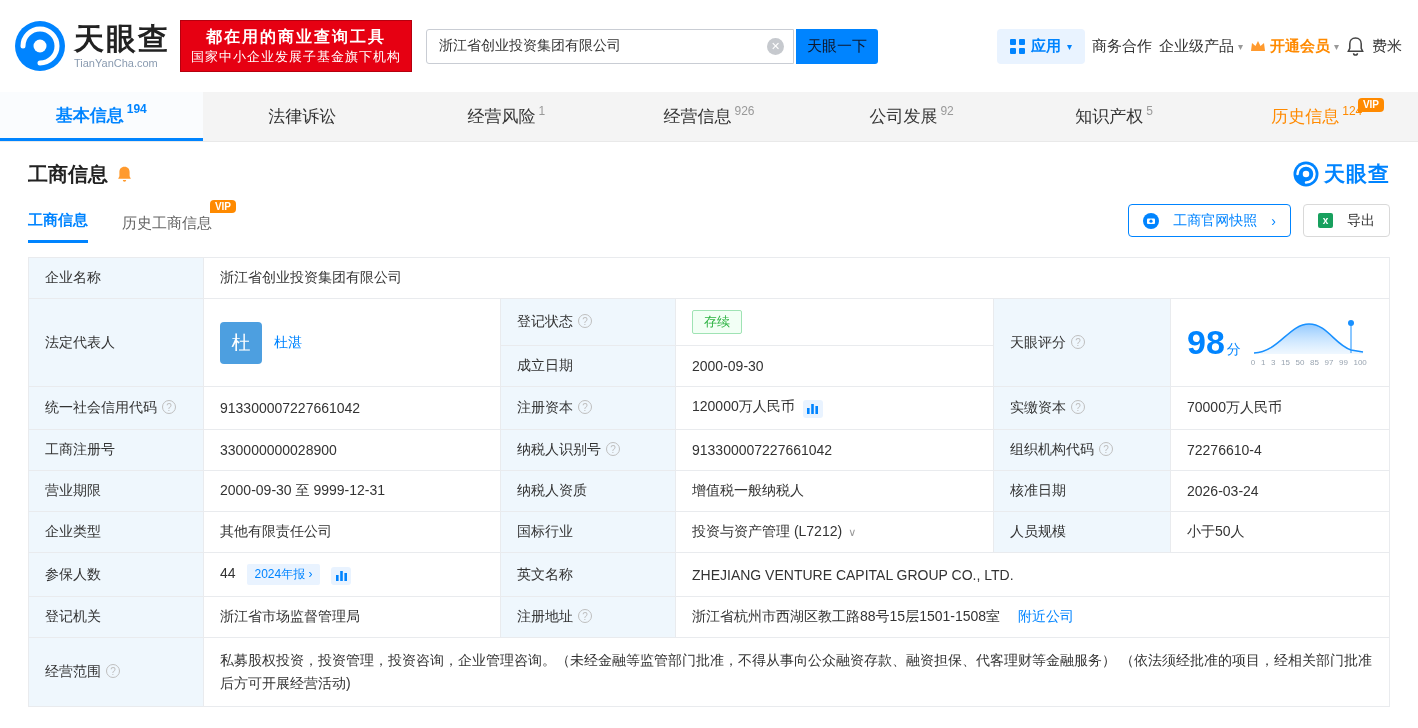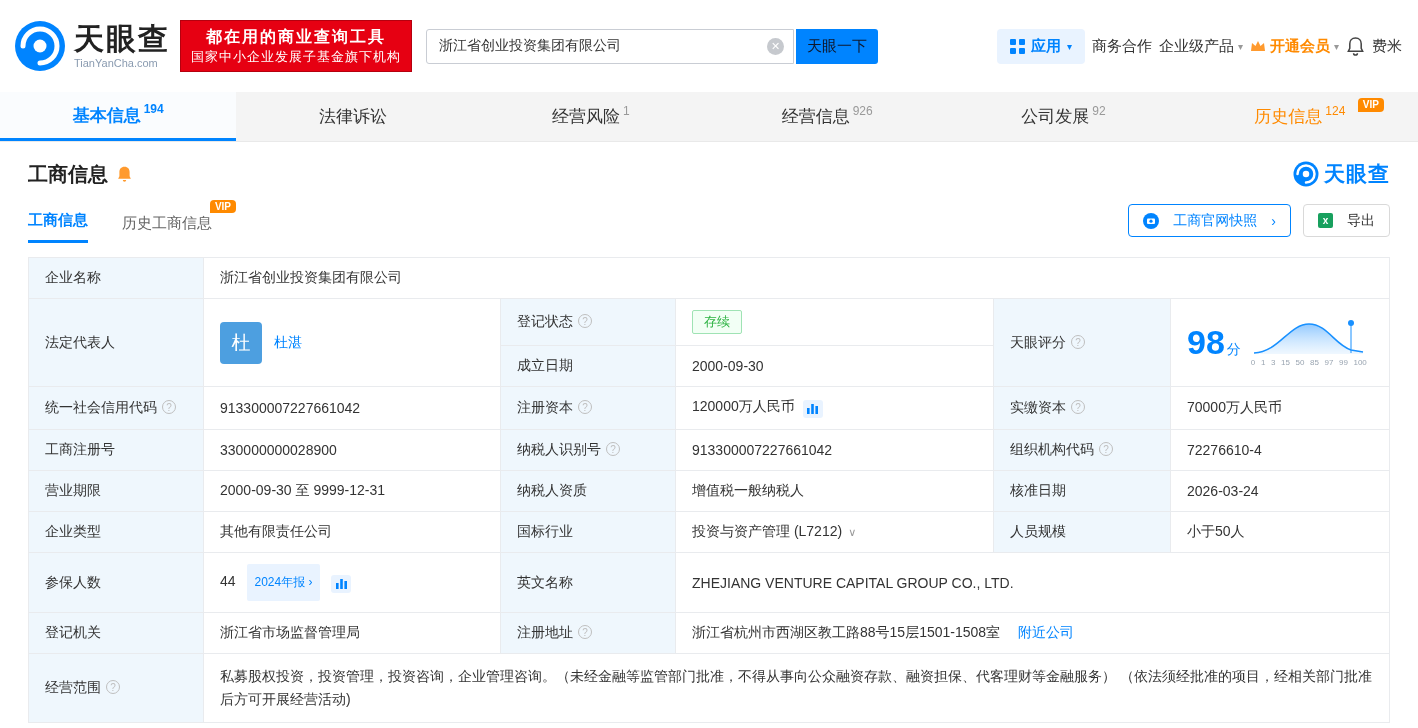--- a/index.html
+++ b/index.html
@@ -81,21 +81,21 @@
   td.val { background:#fff; color:#333; }
   .q { display:inline-block; width:14px; height:14px; border:1px solid #bfbfbf; border-radius:50%;
     color:#bfbfbf; font-size:10px; line-height:13px; text-align:center; margin-left:5px; cursor:pointer;
     vertical-align:1px; }
   .link { color:#0084ff; }
   .rep { display:flex; align-items:center; gap:12px; }
   .avatar { width:42px; height:42px; background:#4d9fe0; border-radius:4px; color:#fff; font-size:19px;
     display:flex; align-items:center; justify-content:center; cursor:pointer; }
   .badge-green { display:inline-block; background:#f2fff5; border:1px solid #9fe3b4; color:#2fb344;
     font-size:13px; padding:2px 11px; border-radius:2px; }
-  .badge-blue { display:inline-block; background:#e9f3ff; color:#0084ff; font-size:12px; padding:10px 7px;
+  .badge-blue { display:inline-block; background:#e9f3ff; color:#0084ff; font-size:12px; padding:2px 7px;
     border-radius:2px; margin-left:8px; cursor:pointer; }
   .mini-ic { display:inline-flex; align-items:center; justify-content:center; width:20px; height:18px;
     background:#e9f3ff; border-radius:3px; margin-left:8px; vertical-align:-3px; cursor:pointer; }
   .chev { font-size:11px; color:#999; margin-left:6px; cursor:pointer; }
   .nearby { margin-left:14px; }
   .scope { line-height:1.65; }
 
   .score-wrap { display:flex; align-items:center; gap:10px; }
   .score-big { font-size:34px; font-weight:bold; color:#0084ff; }
   .score-unit { font-size:14px; color:#0084ff; margin-left:2px; }
@@ -179,20 +179,24 @@
     <span>经营风险</span>
       <sup>1</sup>
   </div>
   <div class="mtab">
     <span>经营信息</span>
       <sup>926</sup>
   </div>
   <div class="mtab">
     <span>公司发展</span>
       <sup>92</sup>
+  </div>
+  <div class="mtab">
+    <span>知识产权</span>
+      <sup>5</sup>
   </div>
   <div class="mtab history">
     <span>历史信息</span>
       <sup>124</sup>
     <span class="vip-tag">VIP</span>
   </div>
 </nav>
 
 <div class="content">
 

